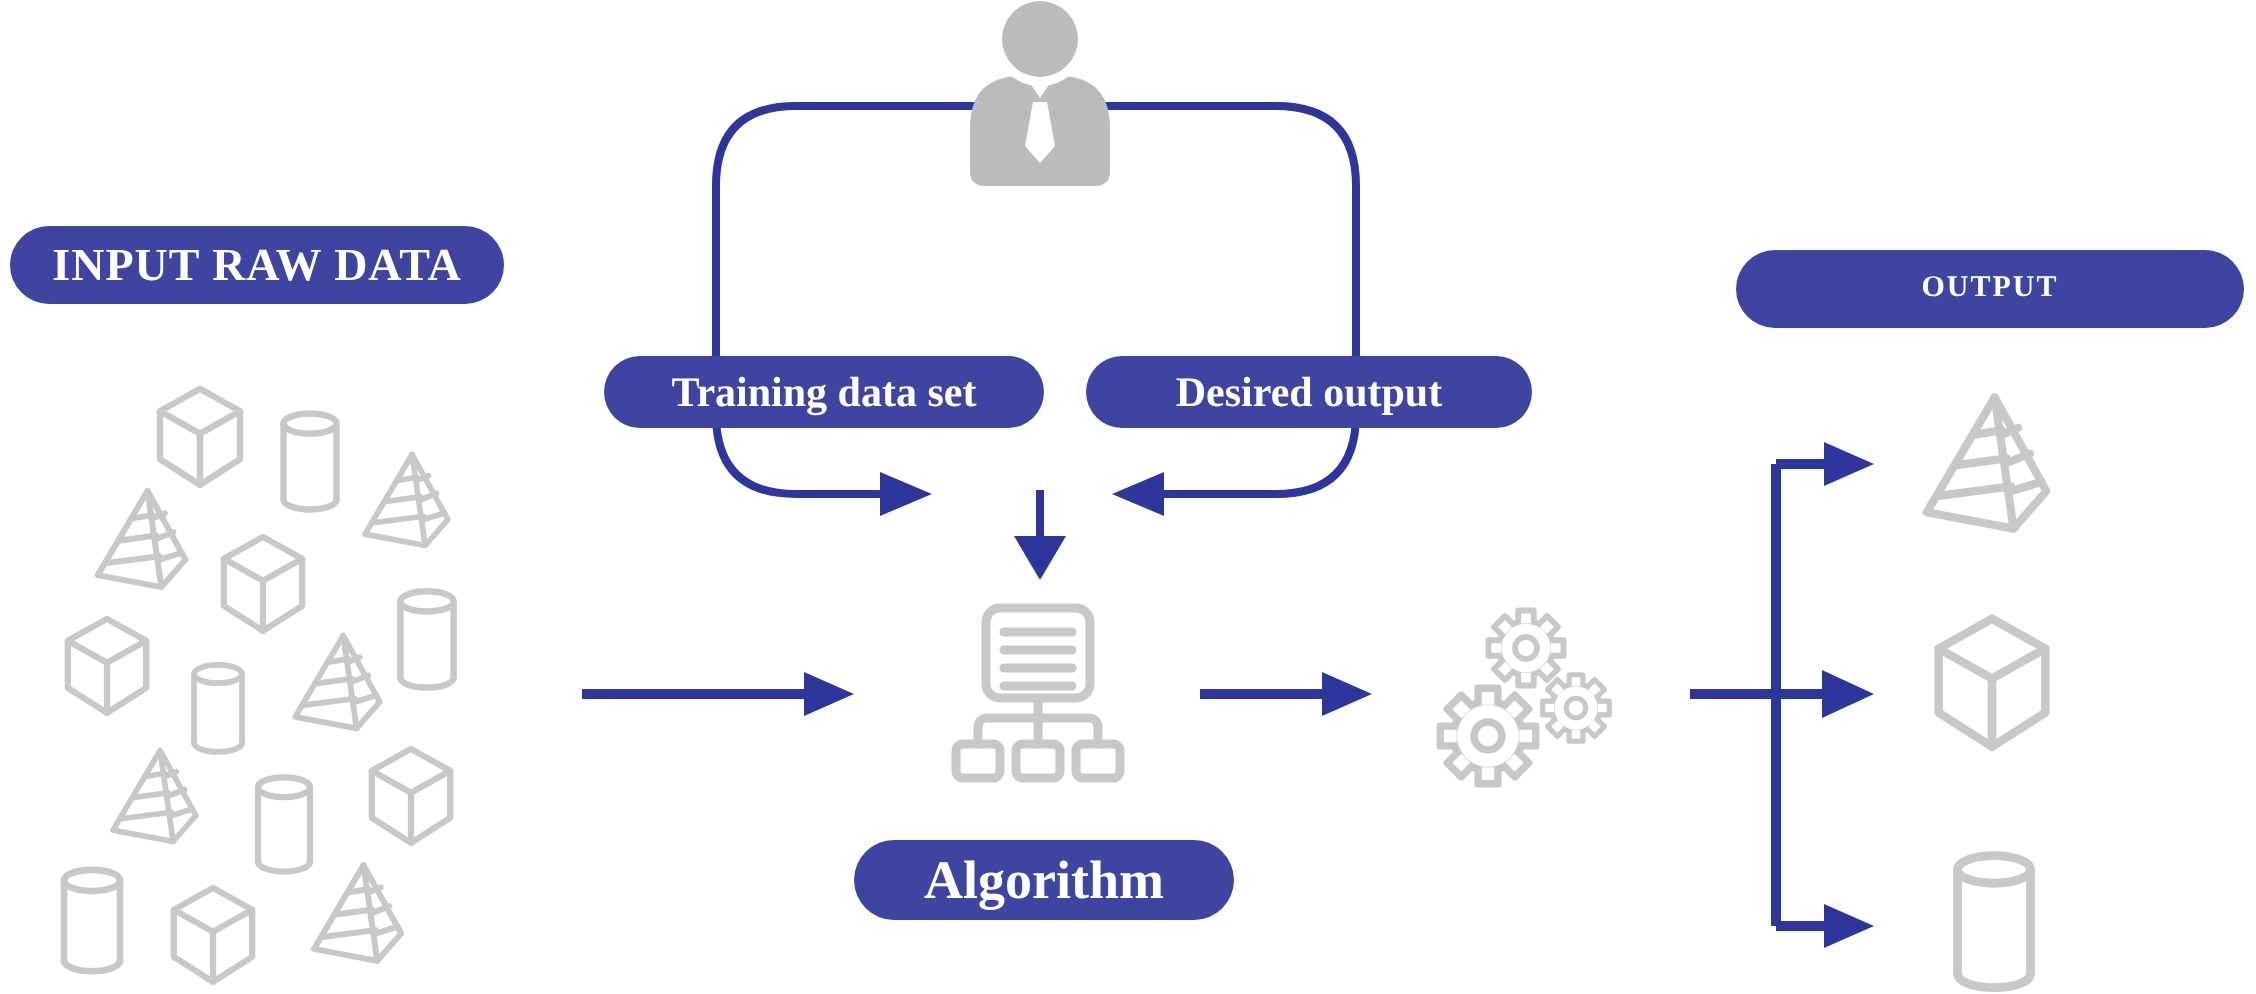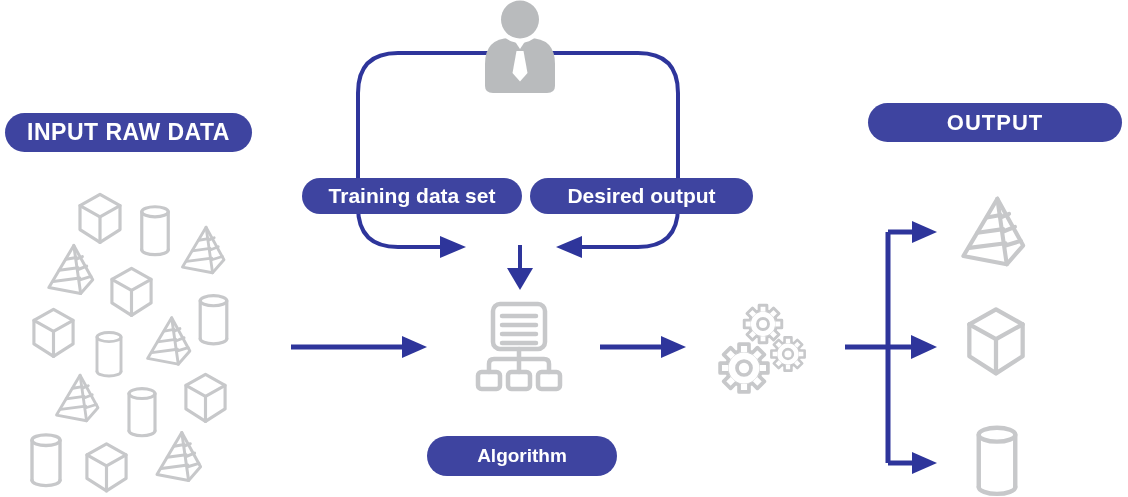--- a/index.html
+++ b/index.html
@@ -6,44 +6,44 @@
     --badge-background:#3E44A0;
     --badge-text:#FFFFFF;
     --connector-blue:#2E359B;
     --shape-outline-gray:#C7C8CA;
     --person-gray:#B9BBBD;
     --page-bg:#FFFFFF;
   }
   html,body{margin:0;padding:0;background:var(--page-bg);}
   #stage{
     position:relative;width:1128px;height:497px;background:var(--page-bg);
-    overflow:hidden;font-family:Liberation Sans, sans-serif;
+    overflow:hidden;font-family:Liberation Serif, serif;
   }
   #diagram-svg{position:absolute;left:0;top:0;width:1128px;height:497px;}
   .c-line{stroke:var(--connector-blue);stroke-width:4;fill:none;}
   .c-thick{stroke-width:5;}
   .c-tri{fill:var(--connector-blue);stroke:none;}
   .g-stroke{stroke:var(--shape-outline-gray);fill:none;stroke-width:4;stroke-linejoin:round;stroke-linecap:round;}
   .g-thin{stroke-width:3.5;}
   .g-alg{stroke:var(--shape-outline-gray);fill:none;stroke-width:4.5;stroke-linejoin:round;stroke-linecap:round;}
   .g-fill{fill:var(--page-bg);stroke:var(--shape-outline-gray);stroke-width:4.5;}
   .g-tooth{fill:var(--page-bg);stroke:var(--shape-outline-gray);stroke-width:4.5;stroke-linejoin:round;}
   .person-fill{fill:var(--person-gray);stroke:none;}
   .white-fill{fill:var(--page-bg);stroke:none;}
   .badge{
     position:absolute;display:flex;align-items:center;justify-content:center;
     background:var(--badge-background);color:var(--badge-text);
     border-radius:20px;font-weight:bold;white-space:nowrap;z-index:3;
   }
   .badge-input{left:5px;top:113px;width:247px;height:39px;font-size:23px;letter-spacing:.5px;}
   .badge-training{left:302px;top:178px;width:220px;height:36px;font-size:21px;}
-  .badge-desired{left:530px;top:178px;width:223px;height:36px;font-size:21px;}
-  .badge-algorithm{left:427px;top:436px;width:190px;height:40px;font-size:19px;}
+  .badge-desired{left:543px;top:178px;width:223px;height:36px;font-size:21px;}
+  .badge-algorithm{left:427px;top:420px;width:190px;height:40px;font-size:27px;}
   .badge-processing{left:668px;top:420px;width:185px;height:40px;font-size:21px;}
-  .badge-output{left:868px;top:103px;width:254px;height:39px;font-size:22px;letter-spacing:1px;}
+  .badge-output{left:868px;top:125px;width:254px;height:39px;font-size:15px;letter-spacing:1px;}
 </style>
 </head>
 <body>
 
 <div id="stage">
 
   <svg id="diagram-svg" viewBox="0 0 1128 497" xmlns="http://www.w3.org/2000/svg">
     <defs>
       <symbol id="sh-cube" viewBox="0 0 60 70">
         <path class="g-stroke" d="M30,3 L55,17 V47 L30,63 L5,47 V17 Z"></path>

